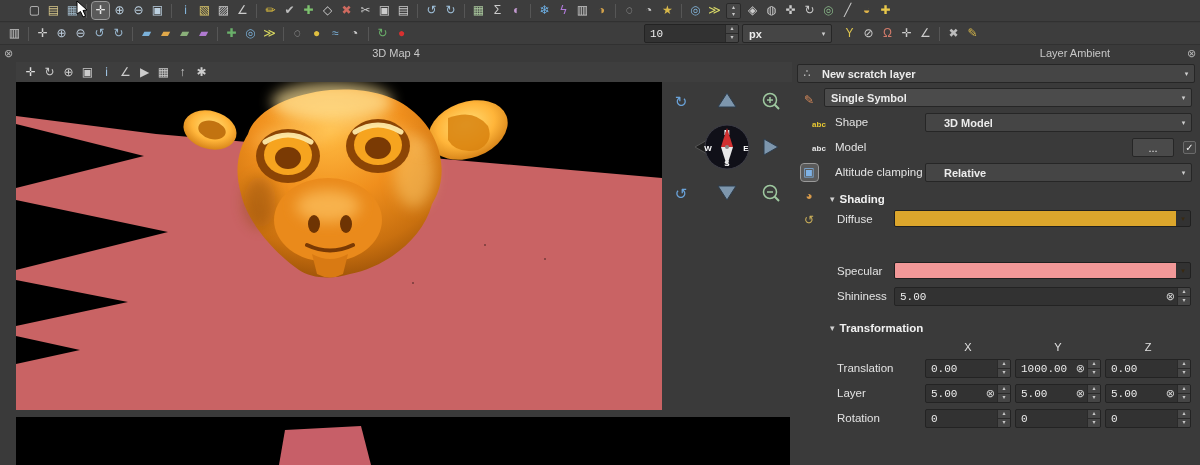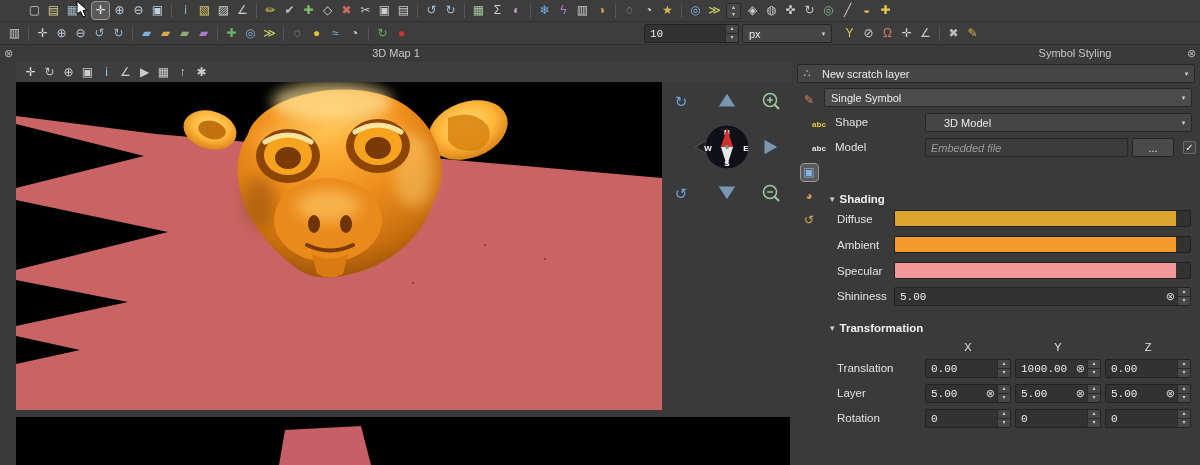--- a/index.html
+++ b/index.html
@@ -25,21 +25,21 @@
   
   .spinbox { display:flex; align-items:center; background:#323232; border:1px solid #232323;
              border-radius:2px; height:19px; overflow:hidden; }
   .spin-val { flex:1; padding:0 5px; font-size:11px; color:#ececec; white-space:nowrap;font-family:Liberation Mono, monospace; }
   .spin-clear { font-size:11px; color:#d5d5d5; padding-right:2px; flex:none; }
   .spin-btns { display:flex; flex-direction:column; width:13px; height:100%; background:#464646;
                border-left:1px solid #2a2a2a; flex:none; }
   .spin-btns i + i { border-top:1px solid #2a2a2a; }
   .combo { display:flex; align-items:center; background:#454545; border:1px solid #262626;
            border-radius:2px; height:19px; font-size:11px; color:#ececec; overflow:hidden; }
-  .combo-text { flex:1; padding:0 6px; white-space:nowrap; overflow:hidden; }
+  .combo-text { flex:1; padding:0 6px; white-space:nowrap; overflow:hidden;font-weight:bold; }
   .combo-arrow { width:15px; text-align:center; font-size:7px; color:#cfcfcf; flex:none; }
   .line-edit { background:#3c3c3c; border:1px solid #262626; border-radius:2px; height:19px;
                color:#ececec; font-size:11px; padding:0 5px; font-family:"Liberation Sans",sans-serif; }
   .line-edit::placeholder { color:#9b9b9b; font-style:italic; }
   .btn { background:#4a4a4a; border:1px solid #262626; border-radius:2px; color:#e2e2e2;
          font-size:11px; height:19px; }
   .checkbox { width:13px; height:13px; background:#434343; border:1px solid #6a6a6a; border-radius:2px;
               display:inline-flex; align-items:center; justify-content:center; }
   .checkbox i { font-style:normal; font-size:10px; line-height:10px; color:#efefef; }
 
@@ -203,22 +203,22 @@
       <span class="tb-icon" style="color: rgb(216, 184, 74);">✎</span>
     </div>
 </div>
 
 <svg id="cursor" width="14" height="18">
   <polygon points="1,0 1,13 4.5,10.5 7,16 9.5,14.8 7,9.5 11,9" fill="#ffffff" stroke="#000000" stroke-width="1"></polygon>
 </svg>
 
 <div class="dock-titlebar">
   <span class="close-icon close-left">⊗</span>
-  <span class="dock-title" id="map-title">3D Map 1</span>
-  <span class="dock-title" id="styling-title">Symbol Styling</span>
+  <span class="dock-title" id="map-title">3D Map 4</span>
+  <span class="dock-title" id="styling-title">Layer Ambient</span>
   <span class="close-icon close-right">⊗</span>
 </div>
 
 <div id="map-dock">
   <div class="map-toolbar">
     <div class="tb-group">
         <span class="tb-icon" style="color: rgb(221, 221, 221);">✛</span>
         <span class="tb-icon" style="color: rgb(204, 204, 204);">↻</span>
         <span class="tb-icon" style="color: rgb(204, 204, 204);">⊕</span>
         <span class="tb-icon" style="color: rgb(204, 204, 204);">▣</span>
@@ -359,47 +359,46 @@
     <div class="srow" style="top:25px">
       <span class="slabel">Shape</span>
       <div class="combo field">
         <span class="combo-text">3D Model</span>
         <span class="combo-arrow">▾</span>
       </div>
     </div>
 
     <div class="srow" style="top:50px">
       <span class="slabel">Model</span>
-      <input class="line-edit" id="model-input" placeholder="Embedded file" style="">
       <button class="btn" id="model-browse">...</button>
       <span class="checkbox" id="model-check">
         <i>✓</i>
       </span>
     </div>
 
+    <div class="srow" style="top:75px">
+      <span class="slabel">Altitude clamping</span>
+      <div class="combo field">
+        <span class="combo-text">Relative</span>
+        <span class="combo-arrow">▾</span>
+      </div>
+    </div>
 
     <div class="group-header" style="top:103px">
       <span class="collapse-arrow">▾</span>
       <span class="group-title">Shading</span>
     </div>
 
     <div class="srow" style="top:122px">
       <span class="slabel indent">Diffuse</span>
       <div class="color-btn fieldwide">
         <span class="color-fill" style="background: rgb(220, 166, 44);"></span>
         <span class="color-drop">▾</span>
       </div>
     </div>
-    <div class="srow" style="top:148px">
-      <span class="slabel indent">Ambient</span>
-      <div class="color-btn fieldwide">
-        <span class="color-fill" style="background: rgb(245, 155, 43);"></span>
-        <span class="color-drop">▾</span>
-      </div>
-    </div>
     <div class="srow" style="top:174px">
       <span class="slabel indent">Specular</span>
       <div class="color-btn fieldwide">
         <span class="color-fill" style="background: rgb(242, 152, 152);"></span>
         <span class="color-drop">▾</span>
       </div>
     </div>
     <div class="srow" style="top:199px">
       <span class="slabel indent">Shininess</span>
       <div class="spinbox fieldwide">

